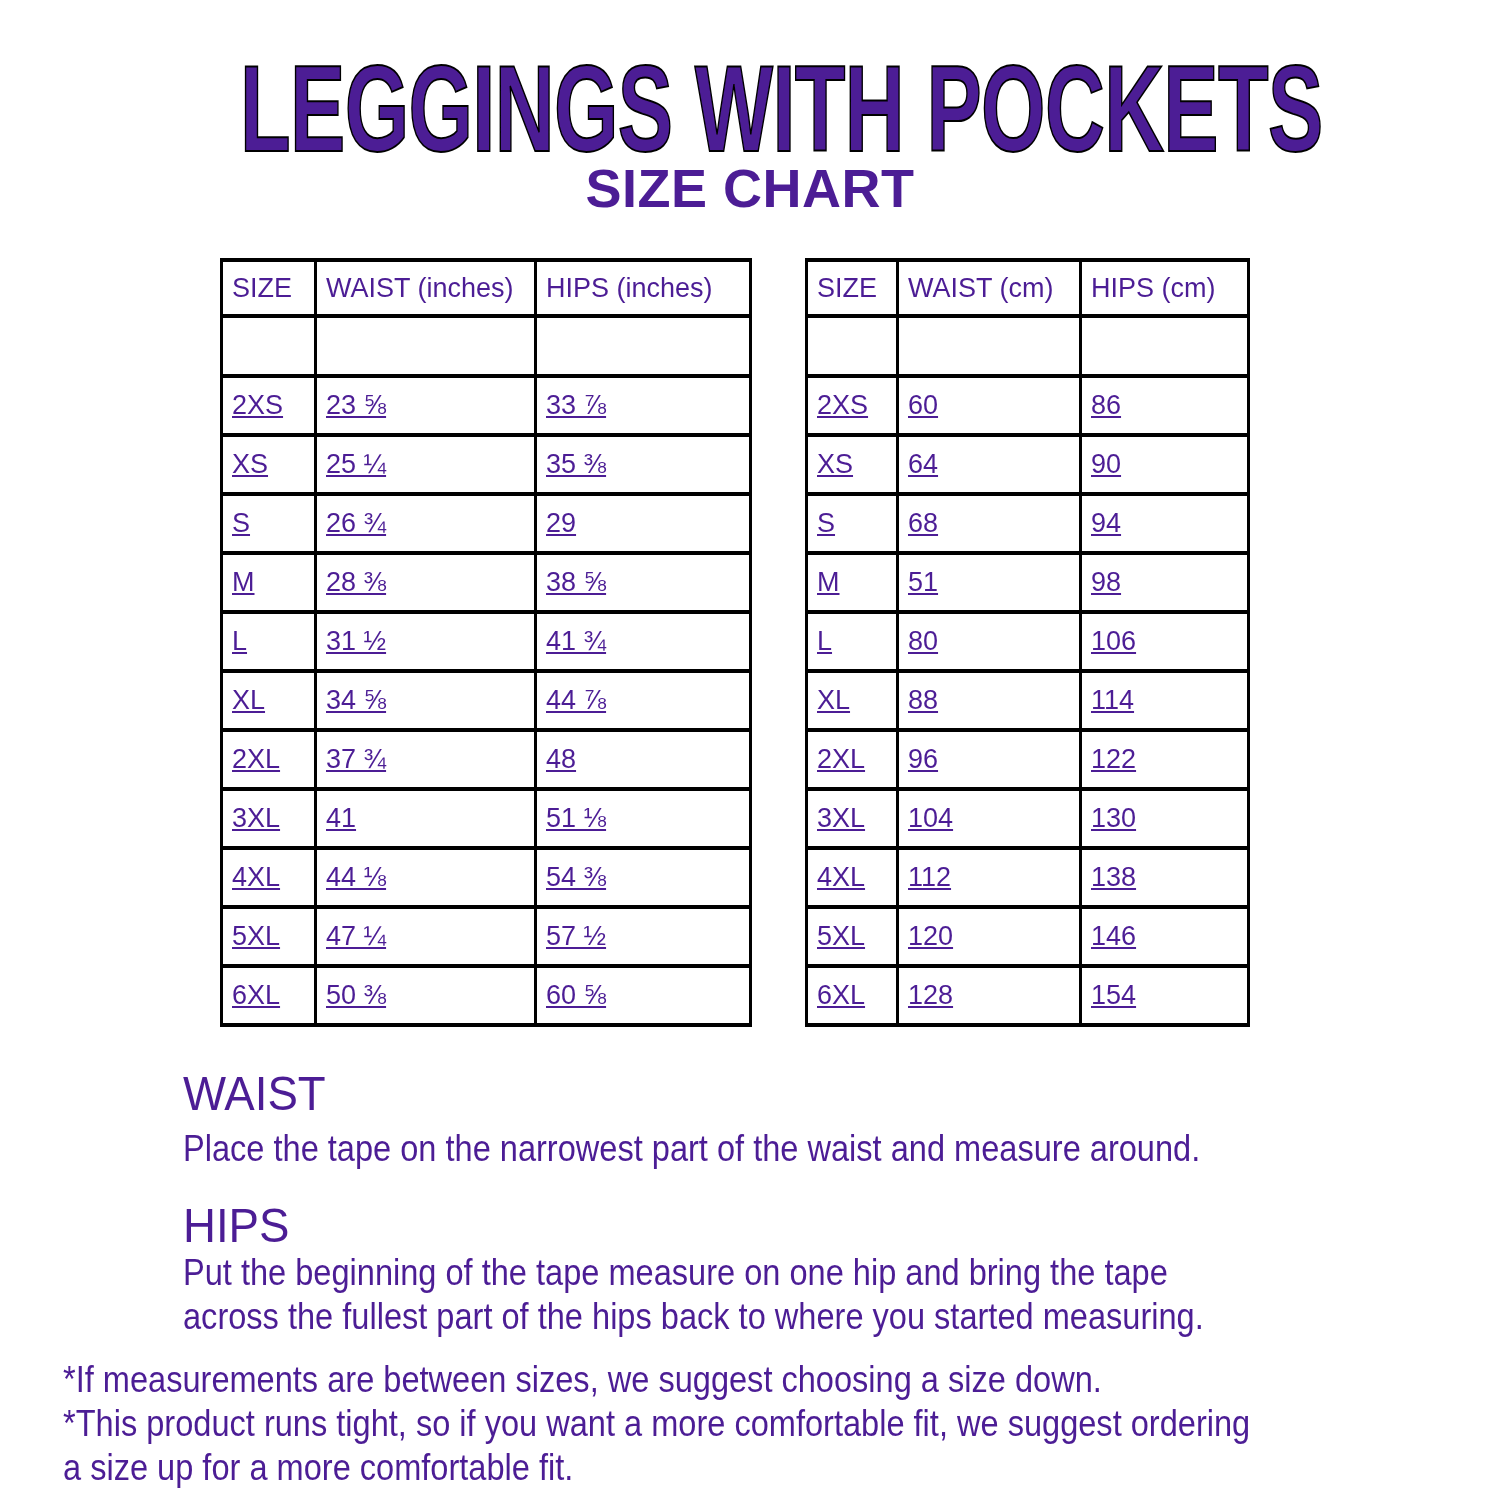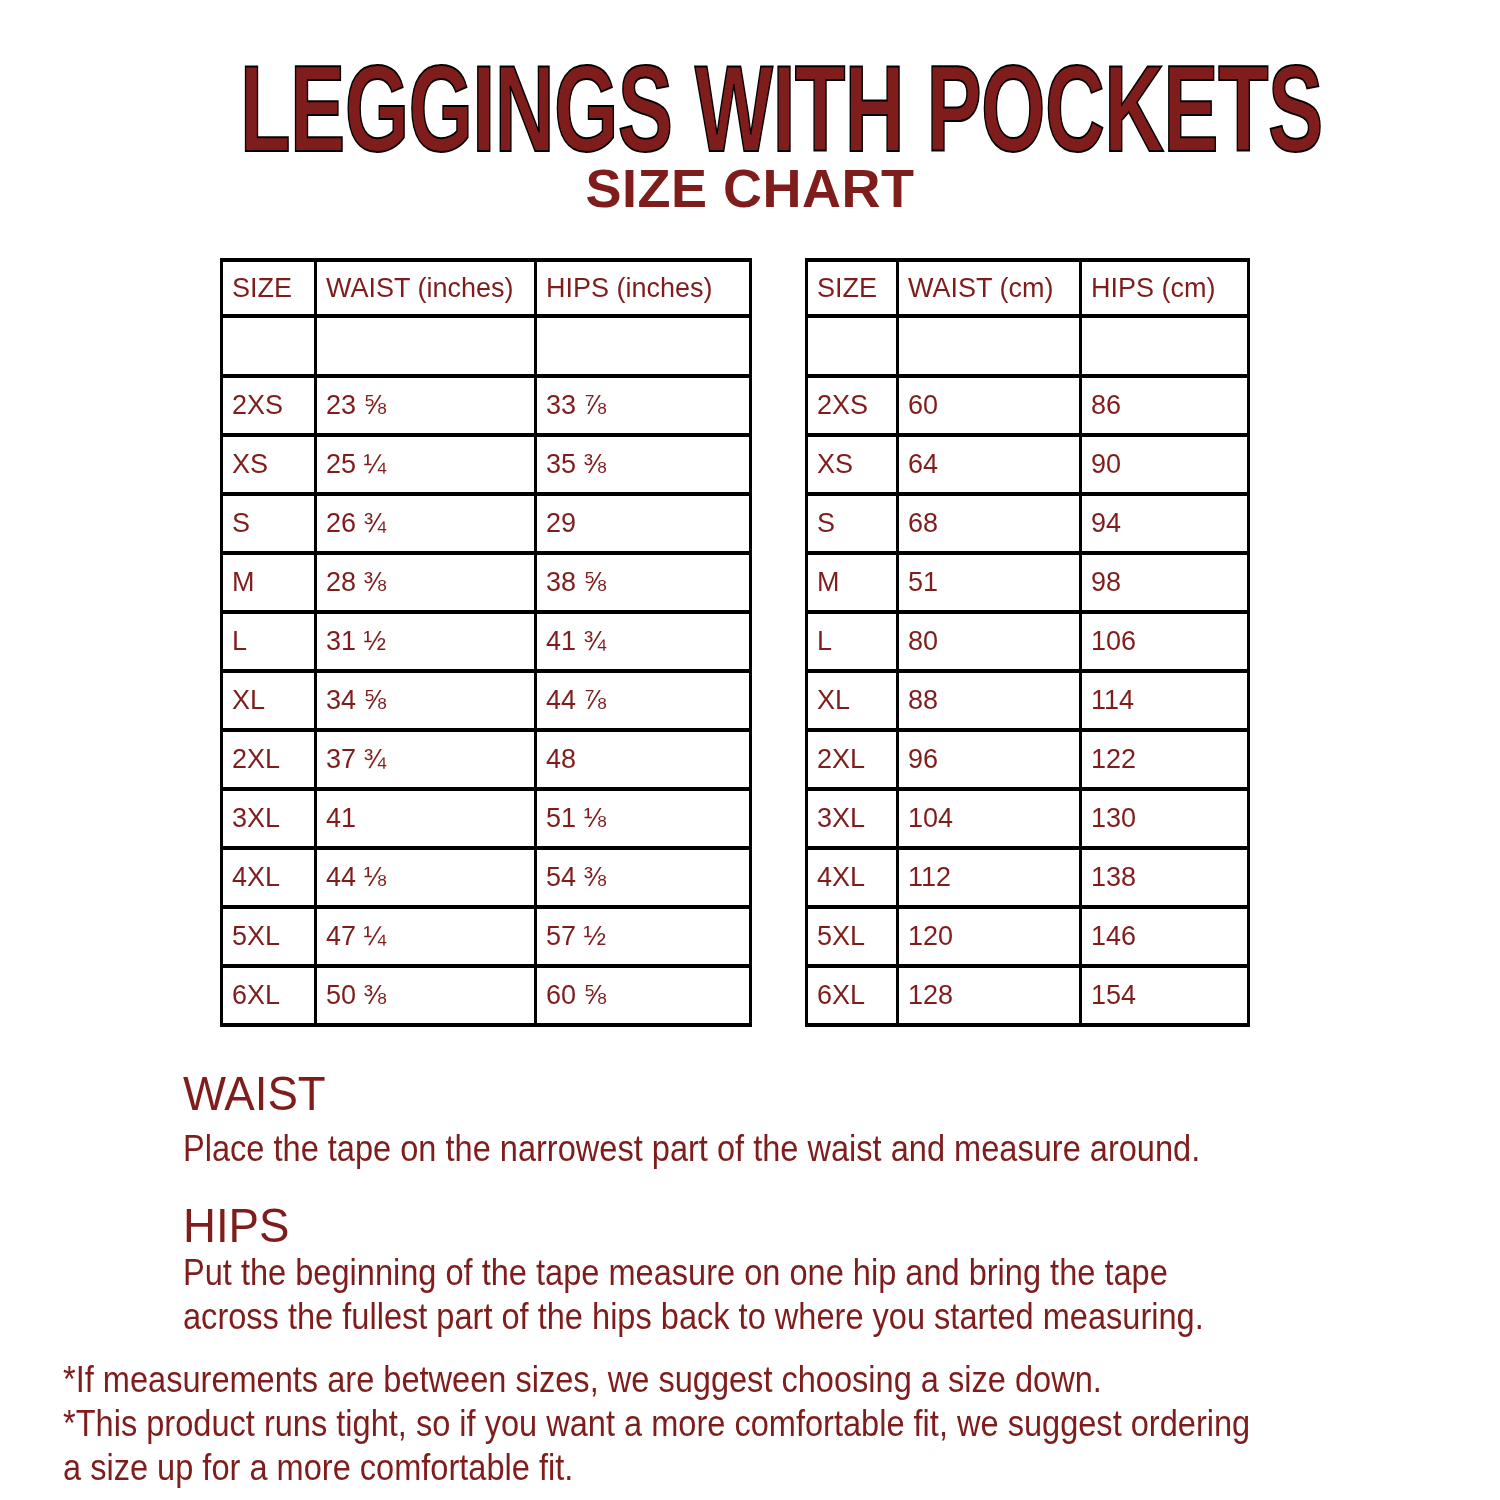--- a/index.html
+++ b/index.html
@@ -1,17 +1,17 @@
 <!DOCTYPE html>
 <html><head>
 <meta charset="utf-8">
 <style>
   html,body{margin:0;padding:0;background:#ffffff;}
   .canvas{
-    position:relative;width:1500px;height:1500px;background:#ffffff;color:#7f1d1d;
+    position:relative;width:1500px;height:1500px;background:#ffffff;color:#4c1d95;
     font-family:"Liberation Sans","DejaVu Sans",sans-serif;overflow:hidden;
   }
   .title{
     position:absolute;top:48px;left:0;width:100%;text-align:center;
     font-size:122px;font-weight:700;line-height:1;white-space:nowrap;
     transform:scaleX(0.68);transform-origin:50% 0;
     -webkit-text-stroke:2px #000;letter-spacing:-1px;
   }
   .subtitle{
     position:absolute;top:161px;left:0;width:100%;text-align:center;
@@ -21,21 +21,21 @@
     position:absolute;top:258px;border-collapse:collapse;table-layout:fixed;background:#fff;padding-left:22px;
   }
   table.sizes.inches{left:220px;width:529px;}
   table.sizes.cm{left:805px;width:442px;}
   table.sizes th, table.sizes td{
     border:3px solid #000;border-top-width:4px;border-bottom-width:4px;
     font-size:27px;font-weight:400;text-align:left;vertical-align:middle;
     padding:0 0 0 9px;overflow:hidden;white-space:nowrap;
   }
   table.sizes thead tr{height:56px;}
-  table.sizes tbody tr{height:59px;}
+  table.sizes tbody tr{height:59px;text-decoration:underline;}
   table.sizes tbody tr:first-child{height:60px;}
   .section-heading{
     position:absolute;left:183px;font-size:48px;font-weight:400;line-height:1;
     transform:scaleX(0.95);transform-origin:0 0;white-space:nowrap;
   }
   #waist-heading{top:1070px;}
   #hips-heading{top:1202px;}
   .section-body{
     position:absolute;left:183px;font-size:37px;font-weight:400;line-height:44px;
     white-space:pre-line;transform:scaleX(0.88);transform-origin:0 0;

